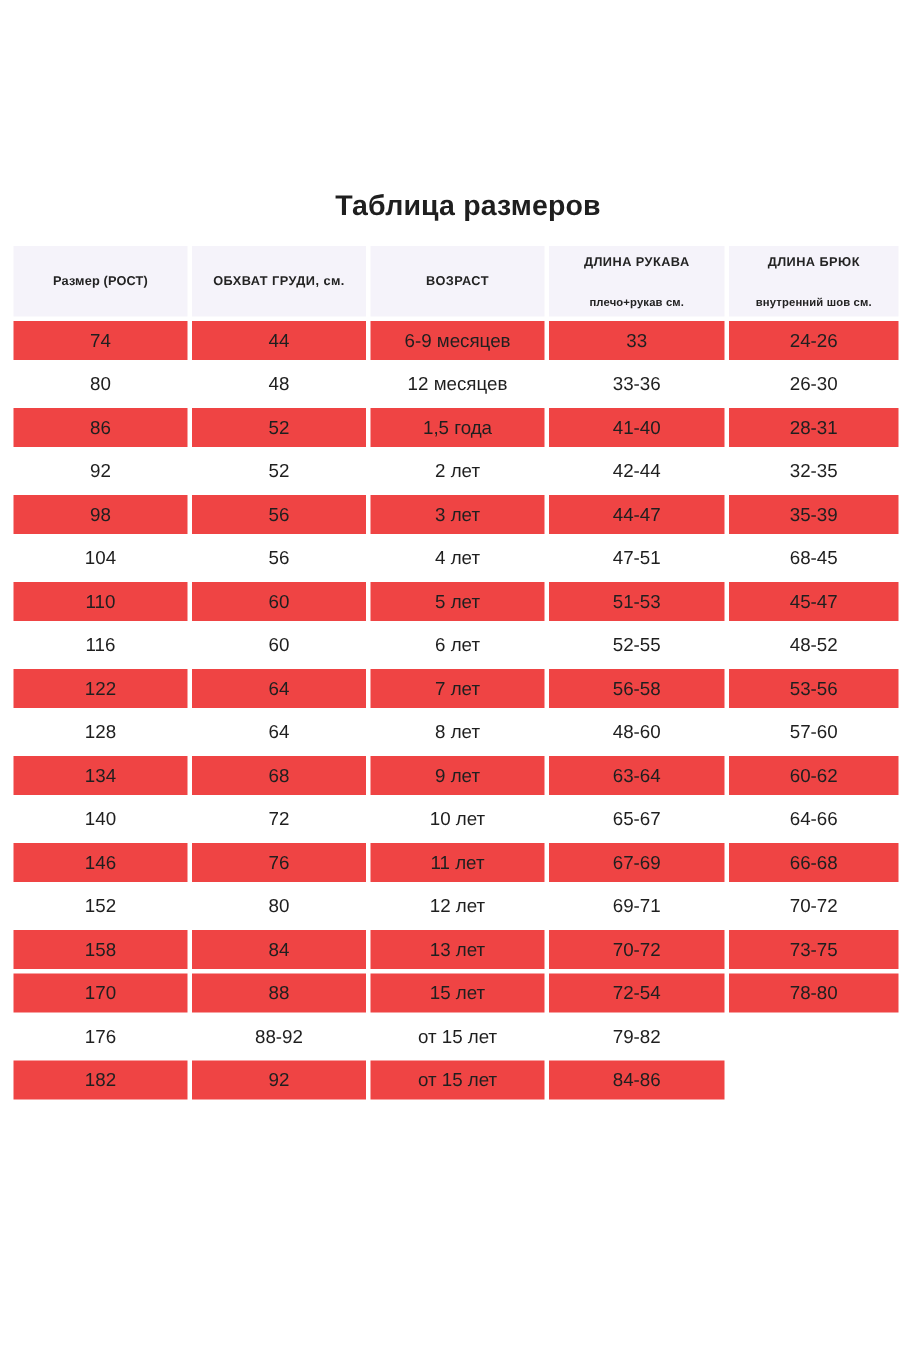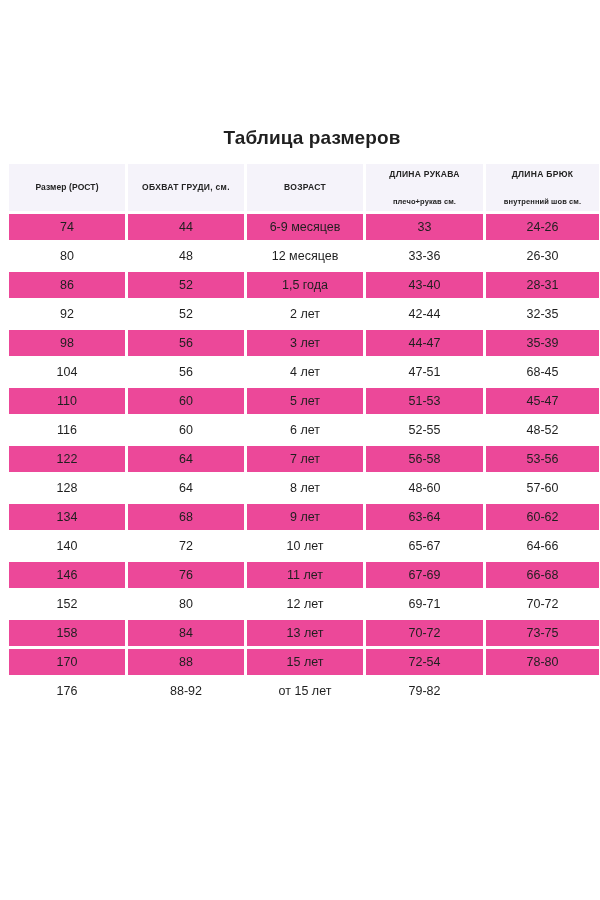--- a/index.html
+++ b/index.html
@@ -85,21 +85,21 @@
     height: 26px;
     text-align: center;
     vertical-align: middle;
     font-size: 12.5px;
     color: #1f1f1f;
     padding: 0 3px;
     background: #ffffff;
   }
 
   tbody tr.tint td {
-    background: #ec4899;
+    background: #ef4444;
   }
 
   tbody td.empty {
     background: transparent !important;
   }
 </style>
 </head>
 <body>
 
 <div class="page">
@@ -147,21 +147,21 @@
           <td>80</td>
           <td>48</td>
           <td>12 месяцев</td>
           <td>33-36</td>
           <td>26-30</td>
         </tr>
         <tr class="tint">
           <td>86</td>
           <td>52</td>
           <td>1,5 года</td>
-          <td>43-40</td>
+          <td>41-40</td>
           <td>28-31</td>
         </tr>
         <tr>
           <td>92</td>
           <td>52</td>
           <td>2 лет</td>
           <td>42-44</td>
           <td>32-35</td>
         </tr>
         <tr class="tint">
@@ -248,16 +248,23 @@
           <td>72-54</td>
           <td>78-80</td>
         </tr>
         <tr>
           <td>176</td>
           <td>88-92</td>
           <td>от 15 лет</td>
           <td>79-82</td>
           <td class="empty"></td>
         </tr>
+        <tr class="tint">
+          <td>182</td>
+          <td>92</td>
+          <td>от 15 лет</td>
+          <td>84-86</td>
+          <td class="empty"></td>
+        </tr>
       </tbody>
   </table>
 
 </div>
 
 </body></html>

